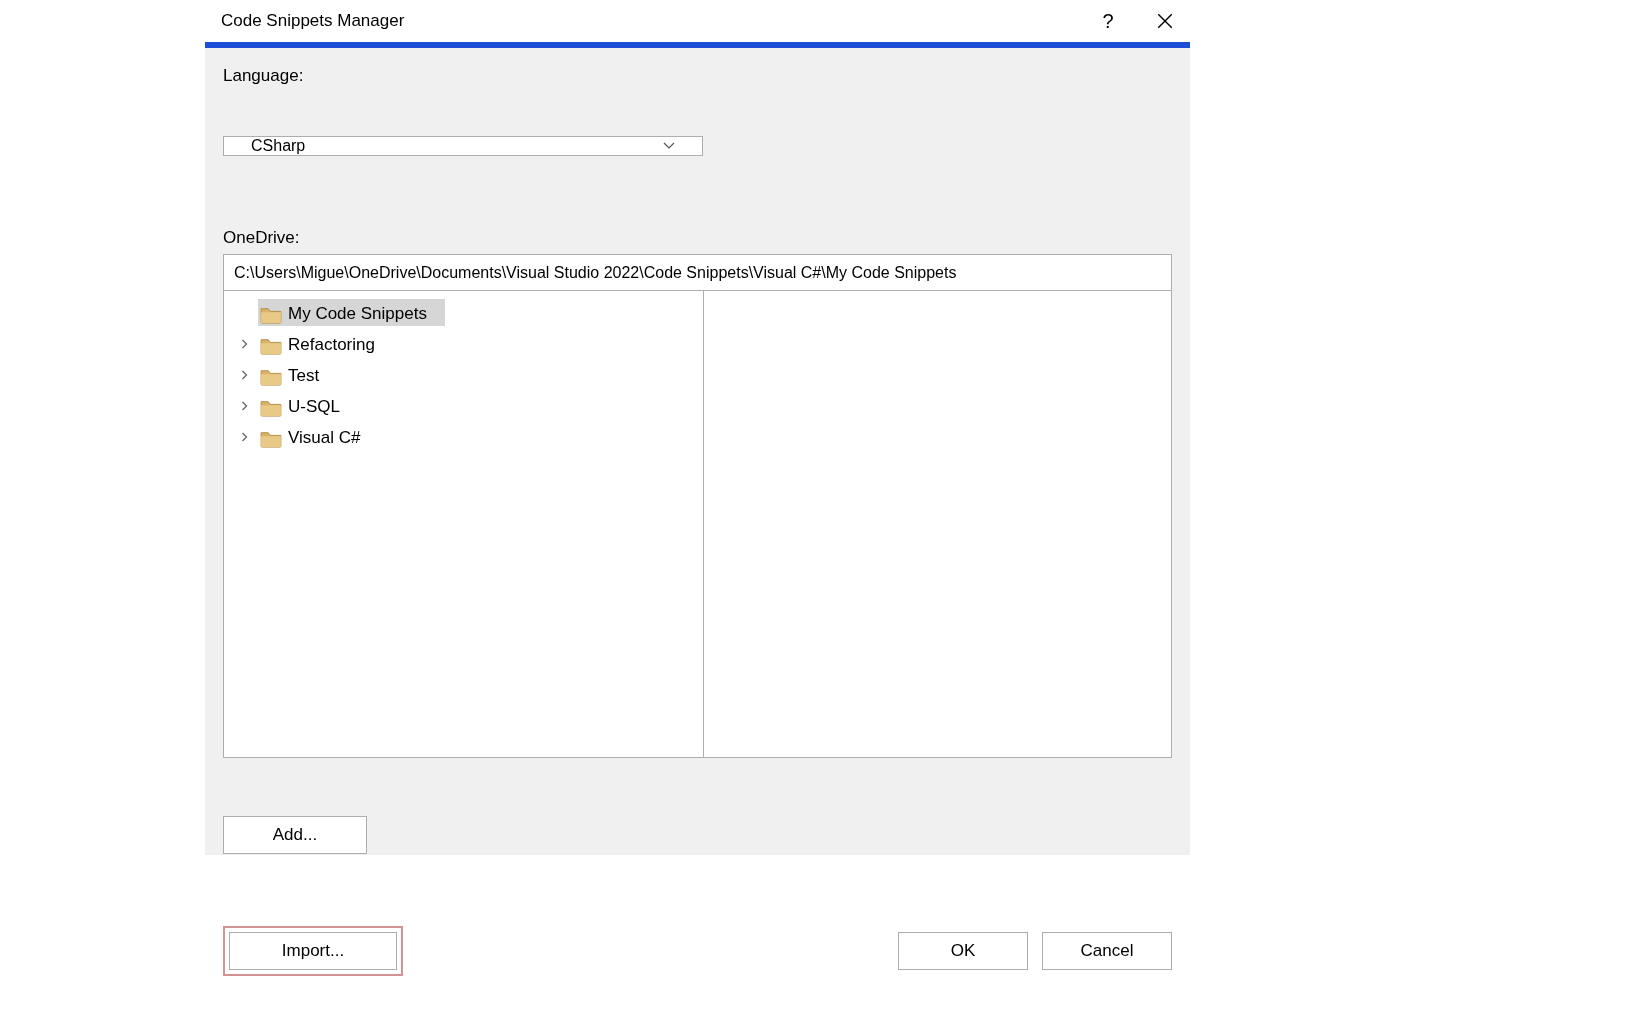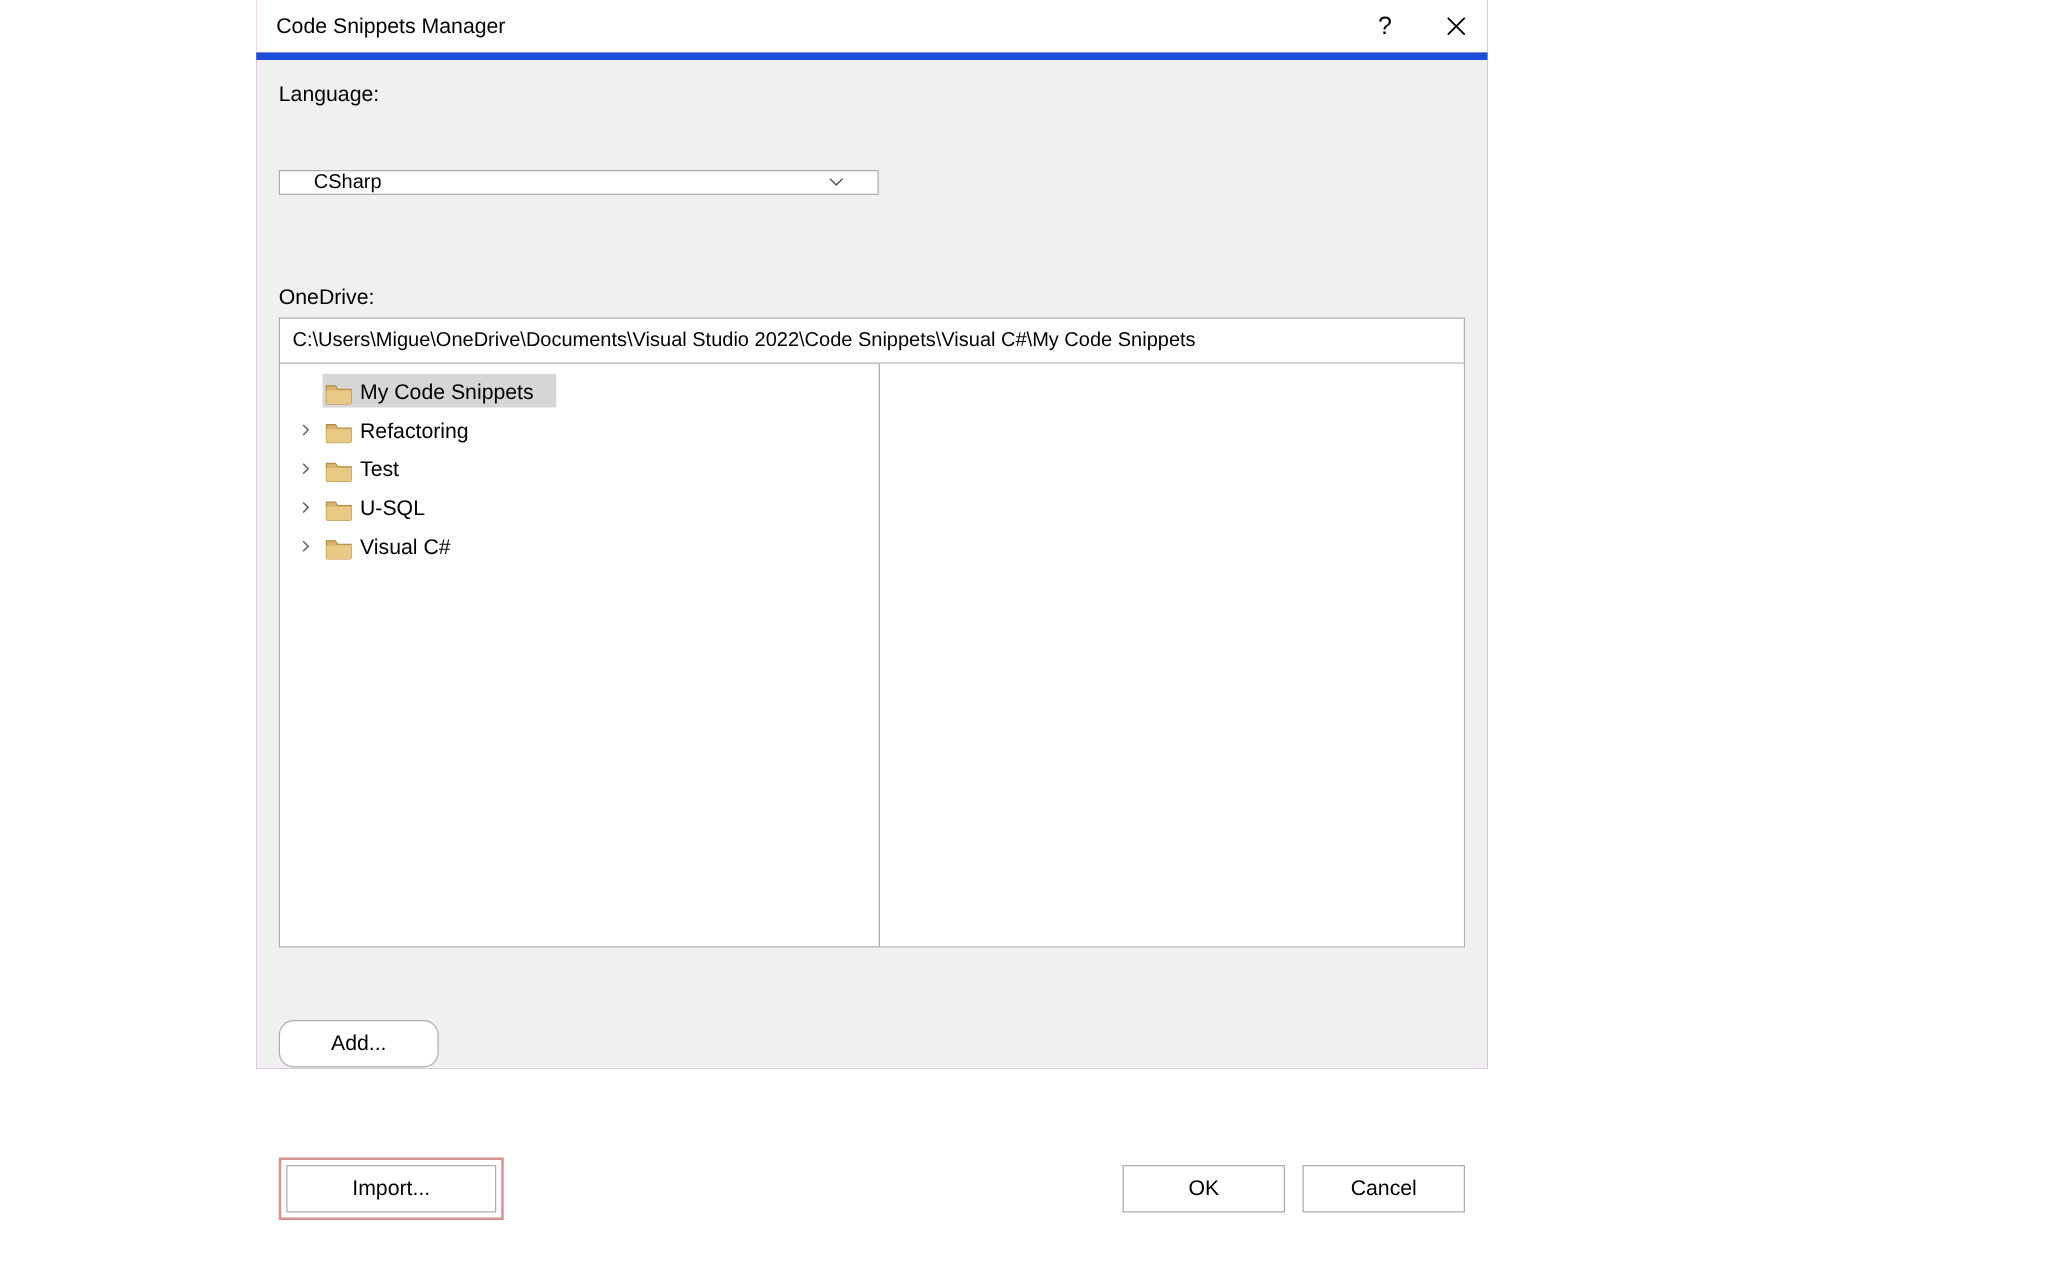--- a/index.html
+++ b/index.html
@@ -174,22 +174,21 @@
     border: 1px solid #adadad;
     font-size: 17px;
     color: #000;
     cursor: pointer;
     display: flex;
     align-items: center;
     justify-content: center;
     font-family: inherit;
   }
   .btn-add {
-    width: 128px;
-    border-radius: 12px;
+    width: 144px;
   }
   .btn-remove {
     width: 200px;
     border: 1px solid #0078d4;
   }
   .bottom-row {
     display: flex;
     justify-content: space-between;
     margin-top: 28px;
     align-items: center;

